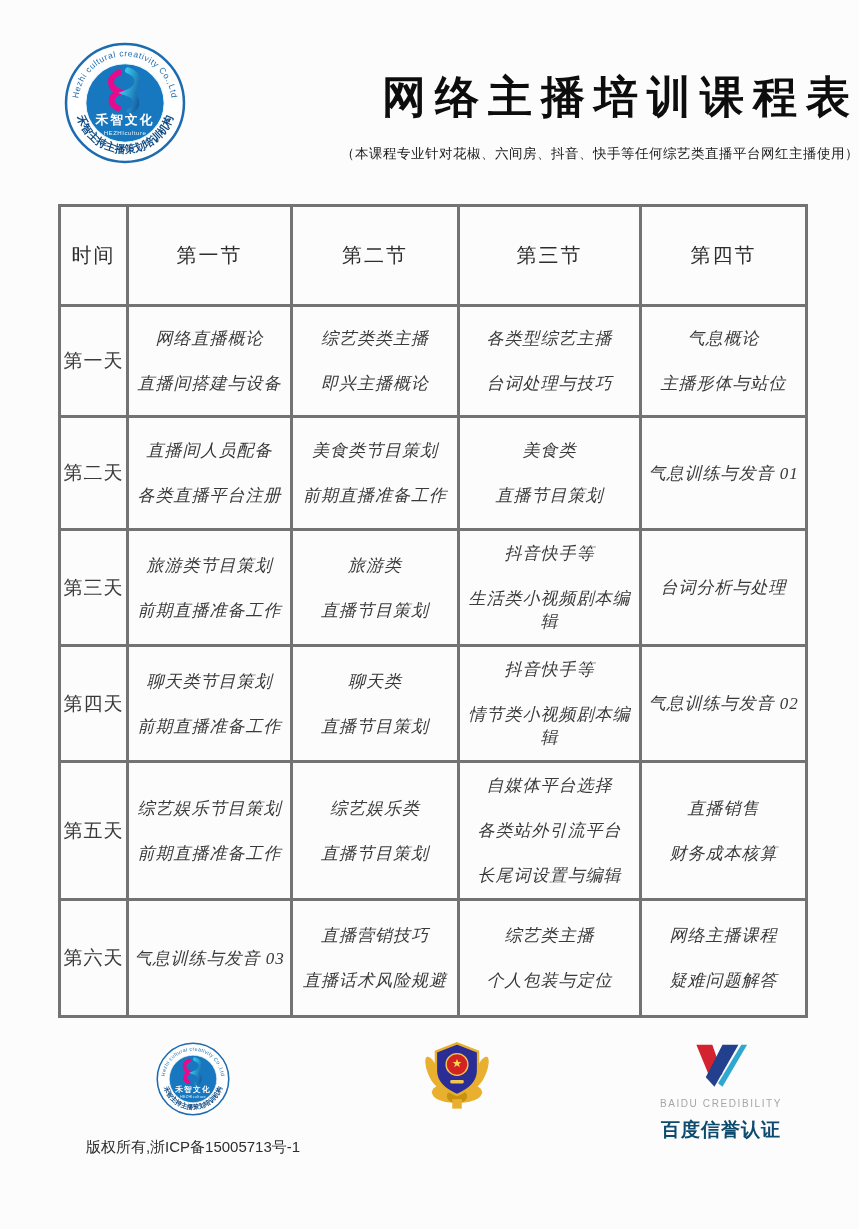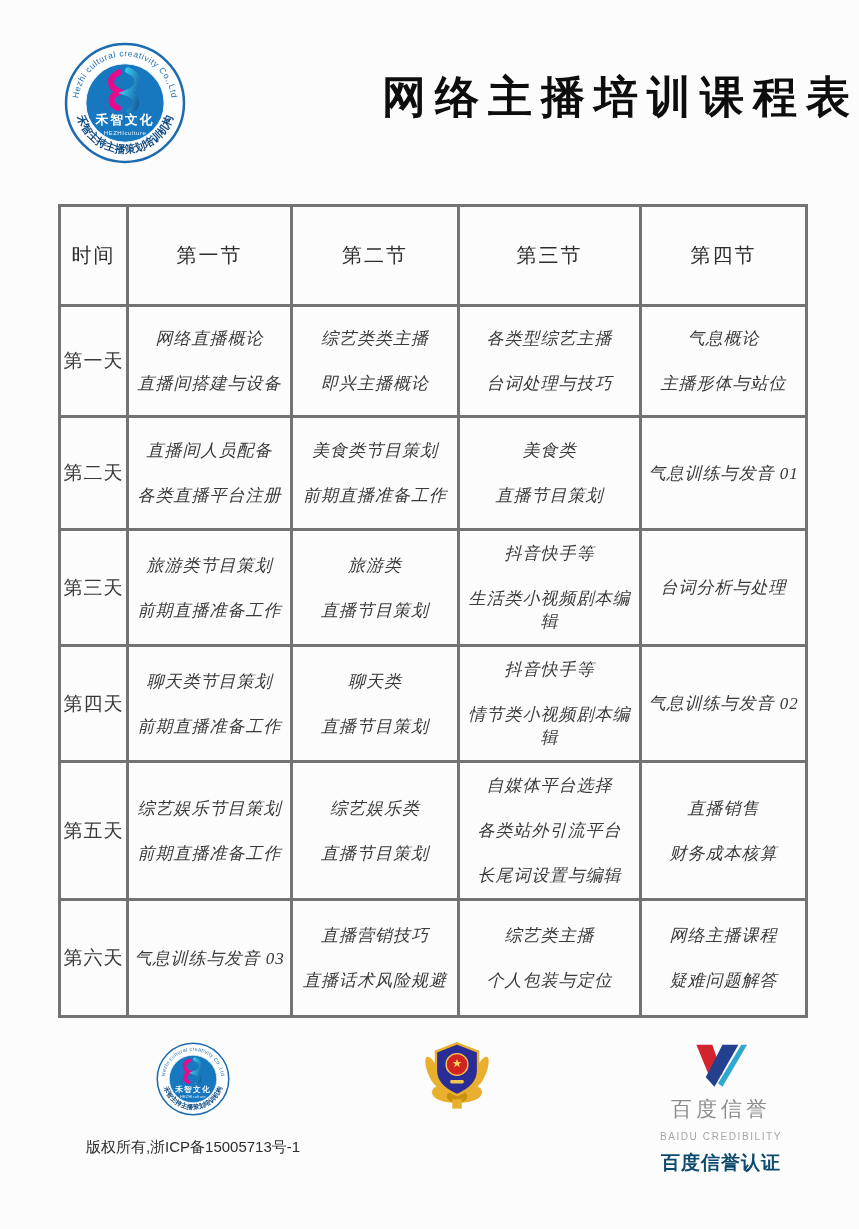--- a/index.html
+++ b/index.html
@@ -77,20 +77,21 @@
       <text class="arc-cn"><textPath href="#arcB1" startOffset="50%" text-anchor="middle">禾智主持主播策划培训机构</textPath></text>
       <path d="M54,30 C43,35 44,45 55,49 C45,53 44,61 53,65" stroke="#e60b8c" stroke-width="6" fill="none" stroke-linecap="round"></path>
       <path d="M63,28 C76,33 75,45 62,50 C73,54 74,63 65,68" stroke="url(#swanG1)" stroke-width="6" fill="none" stroke-linecap="round"></path>
       <text x="60" y="81" class="logo-name">禾智文化</text>
       <text x="60" y="91" class="logo-name-en">HEZHIculture</text>
     </svg>
   </div>
 
   <div class="title-wrap">
     <div class="main-title">网络主播培训课程表</div>
+    <div class="subtitle">（本课程专业针对花椒、六间房、抖音、快手等任何综艺类直播平台网红主播使用）</div>
   </div>
 
   <table class="schedule">
     <colgroup>
       <col style="width:68px">
         <col style="width:164px">
         <col style="width:167px">
       <col style="width:182px">
         <col style="width:166px">
     </colgroup>
@@ -255,18 +256,17 @@
   </div>
 
   <div class="baidu-wrap">
     <div class="baidu-v">
       <svg viewBox="0 0 80 64" width="58" height="50">
         <polygon points="6,4 28,4 42,44 27,55" fill="#d3232f"></polygon>
         <polygon points="42,4 64,4 31,62 19,49" fill="#23408f"></polygon>
         <polygon points="68,4 76,4 42,62 36,57" fill="#2fa8cf"></polygon>
       </svg>
     </div>
-    <div class="baidu-title">百度信誉</div>
     <div class="baidu-sub">BAIDU CREDIBILITY</div>
     <div class="baidu-cert">百度信誉认证</div>
   </div>
 
 </div>
 
 </body></html>

